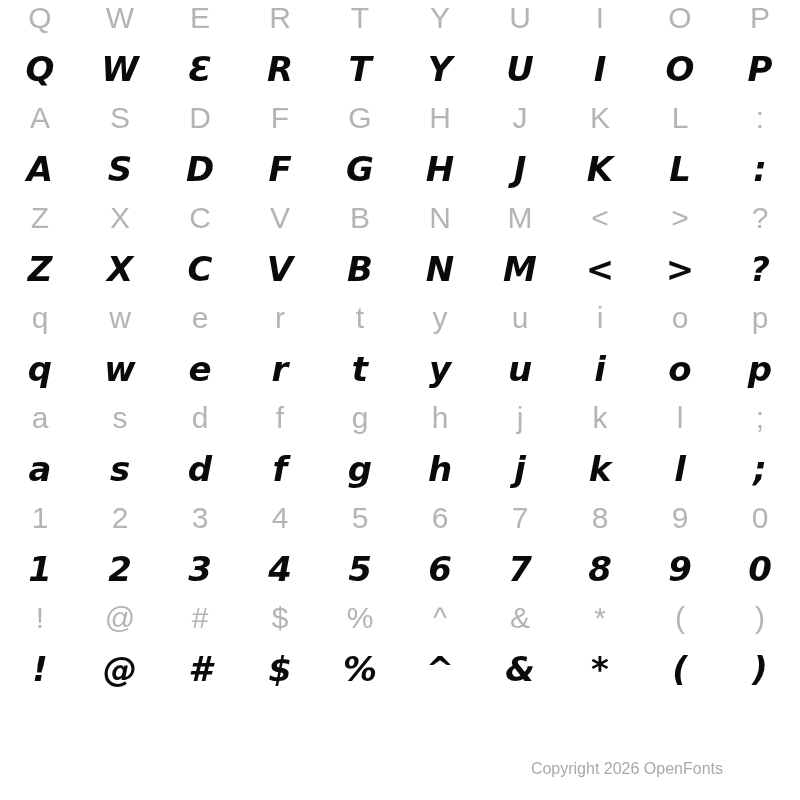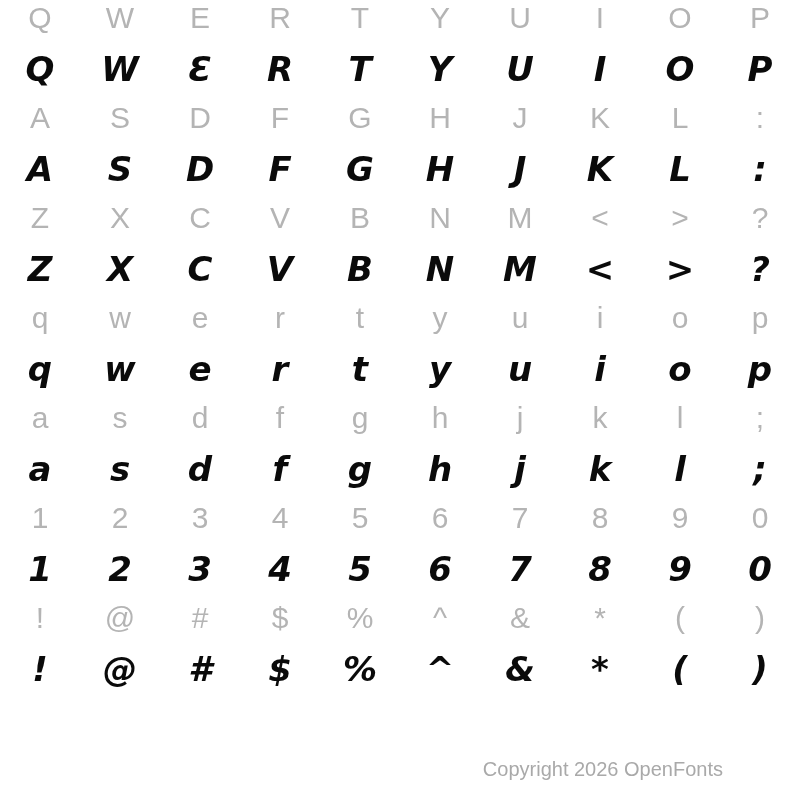--- a/index.html
+++ b/index.html
@@ -47,21 +47,21 @@
     line-height: 34px;
     font-weight: 700;
     font-style: italic;
     color: var(--preview-color, #0a0a0a);
   }
   .copyright {
     position: absolute;
     top: 759px;
     right: 77px;
     font-family: "Liberation Sans", sans-serif;
-    font-size: 20px;
+    font-size: 16px;
     line-height: 20px;
     color: var(--copyright-color, #a9a9a9);
   }
 </style>
 </head>
 <body>
 
 <div class="page" style="--page-bg: #ffffff; --ref-color: #b4b4b4; --preview-color: #0a0a0a; --copyright-color: #a9a9a9;">
   <div class="glyph-grid" id="glyph-grid">
       <div class="glyph-line reference" style="top: 3px;"><span class="glyph-cell">Q</span><span class="glyph-cell">W</span><span class="glyph-cell">E</span><span class="glyph-cell">R</span><span class="glyph-cell">T</span><span class="glyph-cell">Y</span><span class="glyph-cell">U</span><span class="glyph-cell">I</span><span class="glyph-cell">O</span><span class="glyph-cell">P</span></div>

